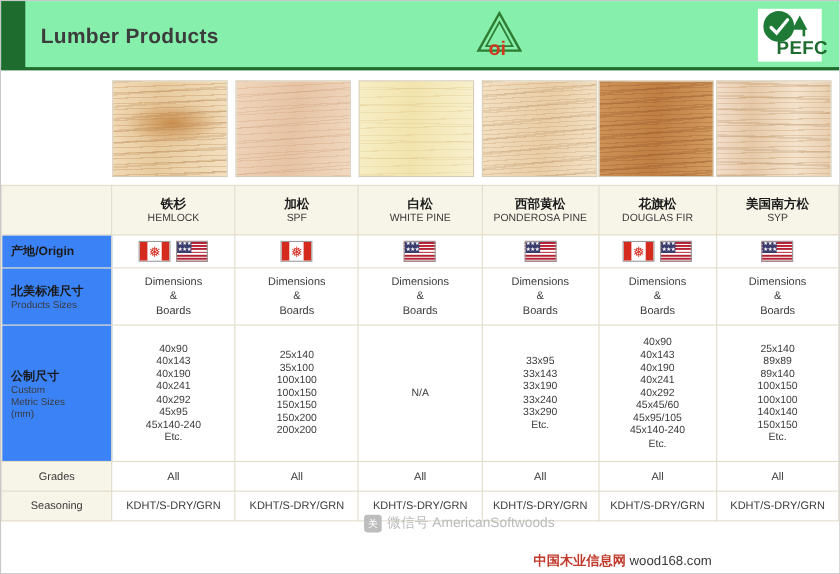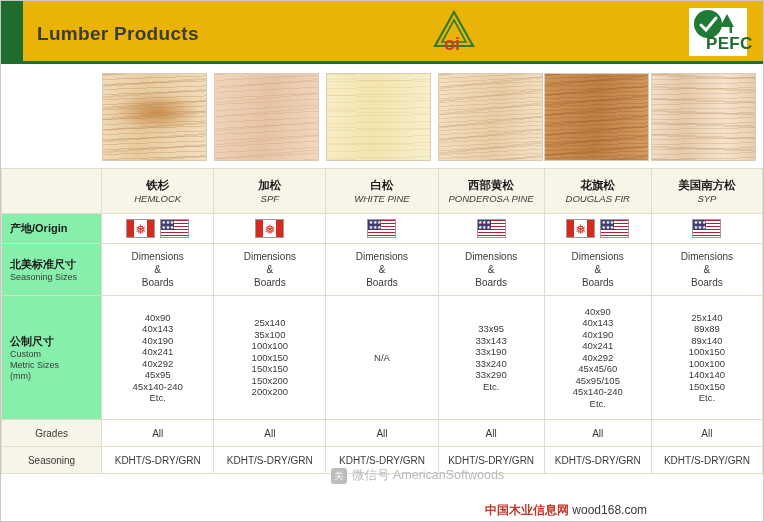--- a/index.html
+++ b/index.html
@@ -22,21 +22,21 @@
     border: 1px solid #c8c8c8;
     overflow: hidden;
   }
 
   
   .header {
     position: absolute;
     left: 0; top: 0;
     width: 762px;
     height: 62px;
-    background: #eab308;
+    background: #86efac;
   }
   .header-left-bar {
     position: absolute;
     left: 0; top: 0;
     width: 22px;
     height: 62px;
     background: #1e6c2e;
   }
   .header-title {
     position: absolute;
@@ -188,42 +188,41 @@
     text-align: center;
     font-size: 10px;
     color: #3a3a3a;
     padding: 0;
   }
   tr.head-row td {
     background: #f7f4e8;
     height: 44px;
   }
   .rowlabel {
-    background: #86efac;
+    background: #3b82f6;
     text-align: left !important;
     padding-left: 8px !important;
     color: #2f2f2f;
   }
   .rowlabel-c {
     background: #f7f4e8;
     text-align: center !important;
     color: #2f2f2f;
   }
   .cn-name {
     font-size: 11.5px;
     font-weight: bold;
     color: #1a1a1a;
     display: block;
     margin-bottom: 0;
   }
   .en-name {
     font-size: 9.5px;
     color: #3a3a3a;
     display: block;
-    font-style: italic;
   }
   .label-cn {
     font-size: 11px;
     font-weight: bold;
     color: #1a1a1a;
     display: block;
   }
   .label-en {
     font-size: 9px;
     color: #3a3a3a;
@@ -463,21 +462,21 @@
             <span class="flag flag-us">
                   <span class="canton">★★★<br>★★★</span>
                 </span>
           </div>
         </td>
       </tr>
 
       <tr style="height:52px;">
         <td class="rowlabel">
           <span class="label-cn">北美标准尺寸</span>
-          <span class="label-en">Seasoning Sizes</span>
+          <span class="label-en">Products Sizes</span>
         </td>
         <td>
               <div class="multiline">Dimensions
 &amp;
 Boards</div>
             </td>
         <td>
               <div class="multiline">Dimensions
 &amp;
 Boards</div>

